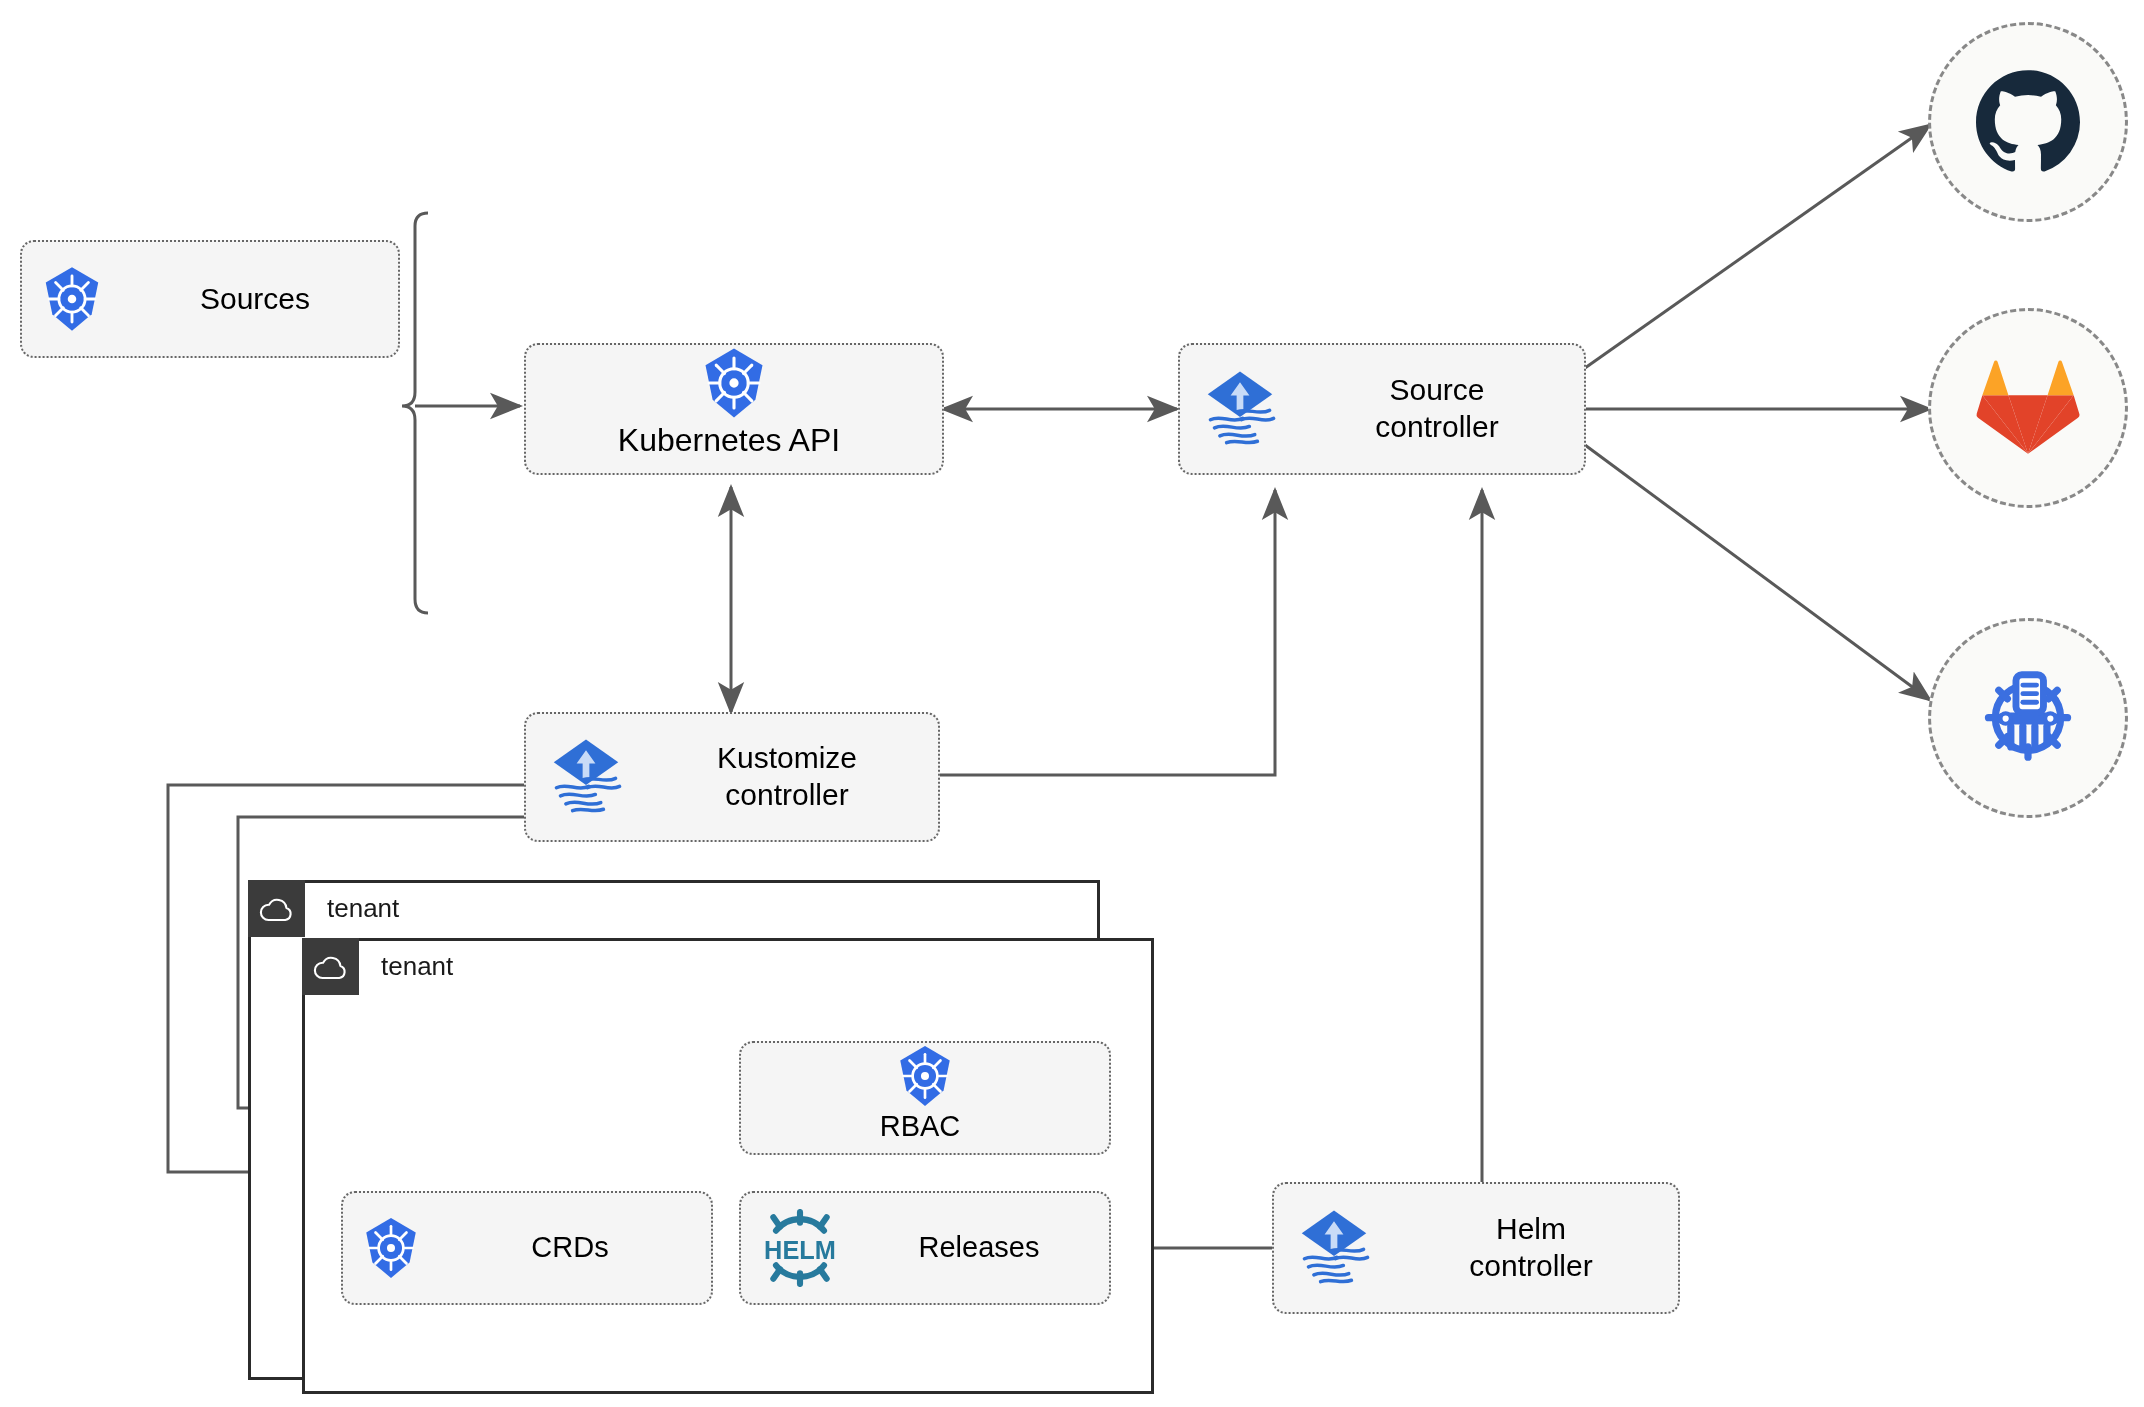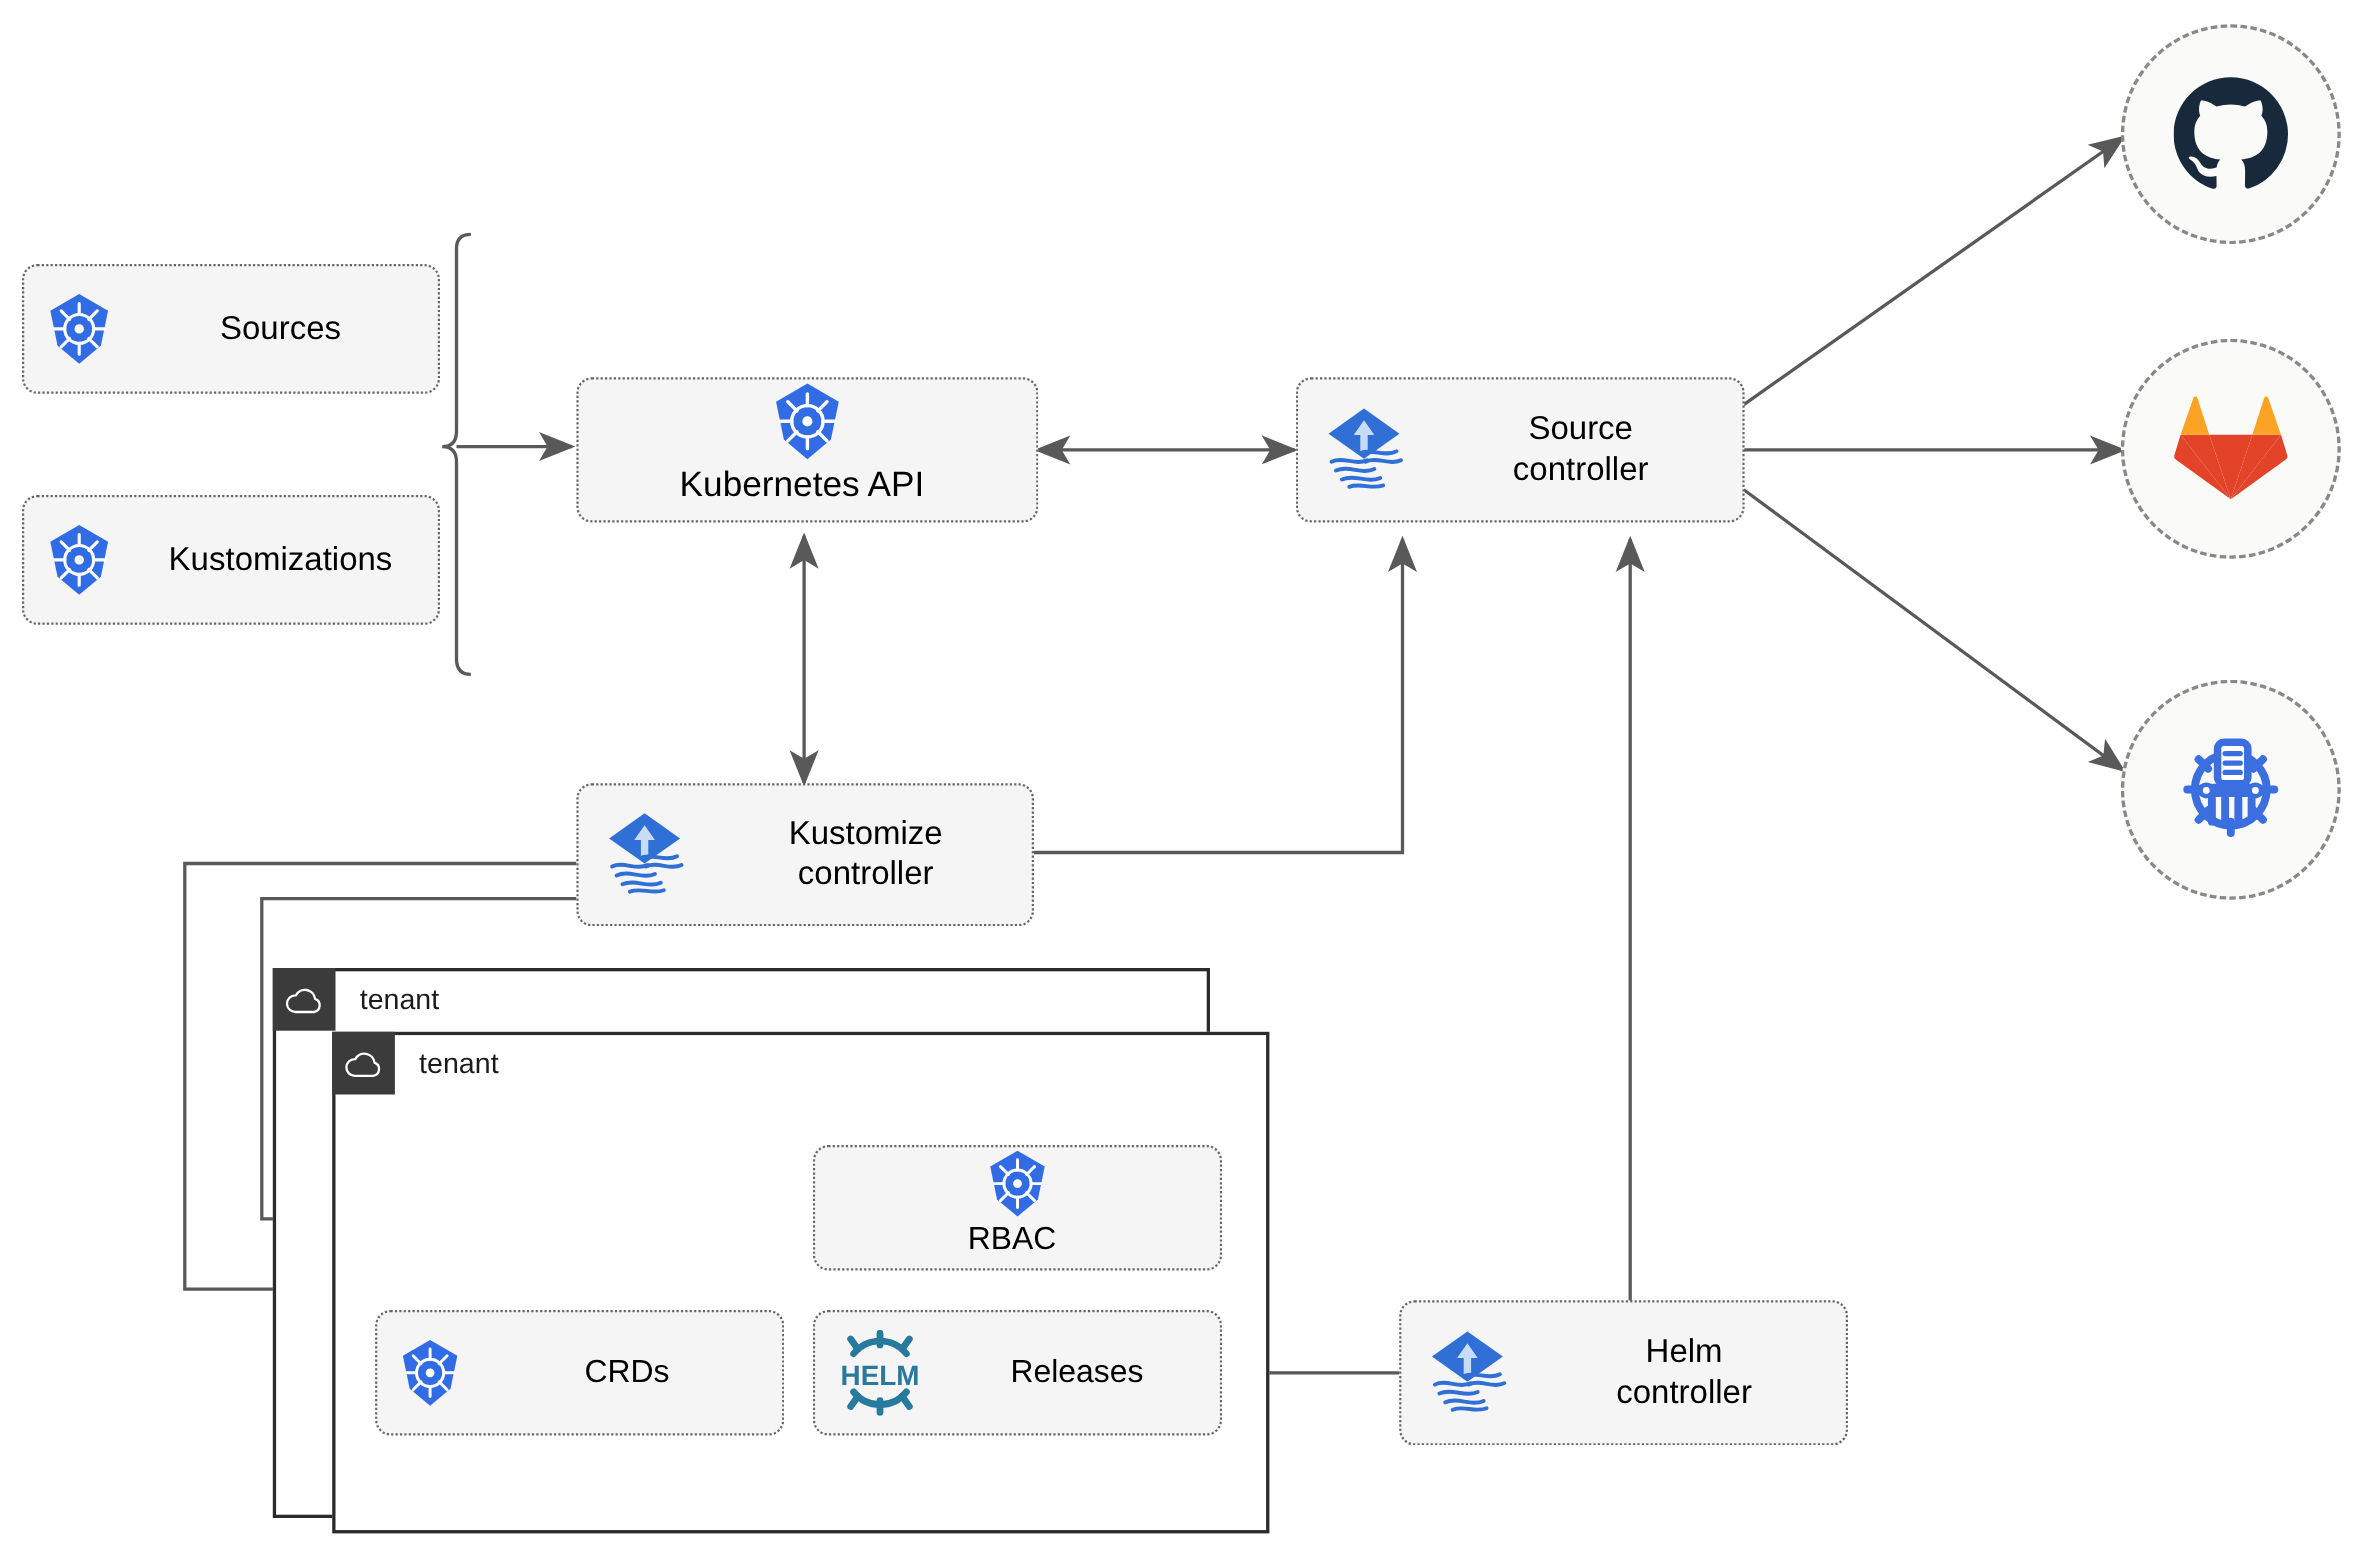--- a/index.html
+++ b/index.html
@@ -157,40 +157,20 @@
           <line x1="17" y1="17" x2="24" y2="24"></line>
           <line x1="40" y1="40" x2="47" y2="47"></line>
           <line x1="47" y1="17" x2="40" y2="24"></line>
           <line x1="24" y1="40" x2="17" y2="47"></line>
         </g>
       </svg>
     </span>
     <span class="lbl">Sources</span>
   </div>
 
-  <div class="node" style="left:20px; top:450px; width:380px; height:118px;">
-    <span class="ico" style="width:100px;">
-      <svg width="70" height="70" viewBox="0 0 64 64">
-        <polygon points="32,3 56,17 50,46 32,61 14,46 8,17" fill="#326ce5"></polygon>
-        <g fill="none" stroke="#ffffff" stroke-width="2.6" stroke-linecap="round">
-          <circle cx="32" cy="32" r="12"></circle>
-          <circle cx="32" cy="32" r="2.6" fill="#ffffff"></circle>
-          <line x1="32" y1="11" x2="32" y2="20"></line>
-          <line x1="32" y1="44" x2="32" y2="53"></line>
-          <line x1="11" y1="32" x2="20" y2="32"></line>
-          <line x1="44" y1="32" x2="53" y2="32"></line>
-          <line x1="17" y1="17" x2="24" y2="24"></line>
-          <line x1="40" y1="40" x2="47" y2="47"></line>
-          <line x1="47" y1="17" x2="40" y2="24"></line>
-          <line x1="24" y1="40" x2="17" y2="47"></line>
-        </g>
-      </svg>
-    </span>
-    <span class="lbl">Kustomizations</span>
-  </div>
 
   <div class="node" style="left:524px; top:343px; width:420px; height:132px;flex-direction:column;">
     <span class="ico" style="width:110px;">
       <svg width="76" height="76" viewBox="0 0 64 64">
         <polygon points="32,3 56,17 50,46 32,61 14,46 8,17" fill="#326ce5"></polygon>
         <g fill="none" stroke="#ffffff" stroke-width="2.6" stroke-linecap="round">
           <circle cx="32" cy="32" r="12"></circle>
           <circle cx="32" cy="32" r="2.6" fill="#ffffff"></circle>
           <line x1="32" y1="11" x2="32" y2="20"></line>
           <line x1="32" y1="44" x2="32" y2="53"></line>

